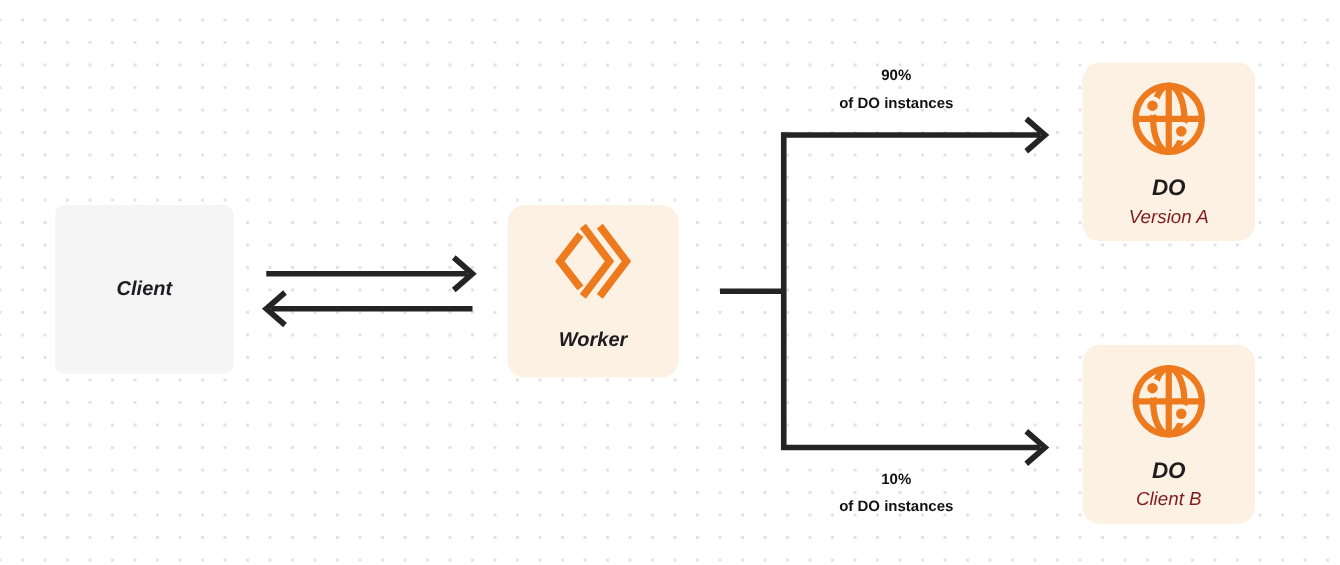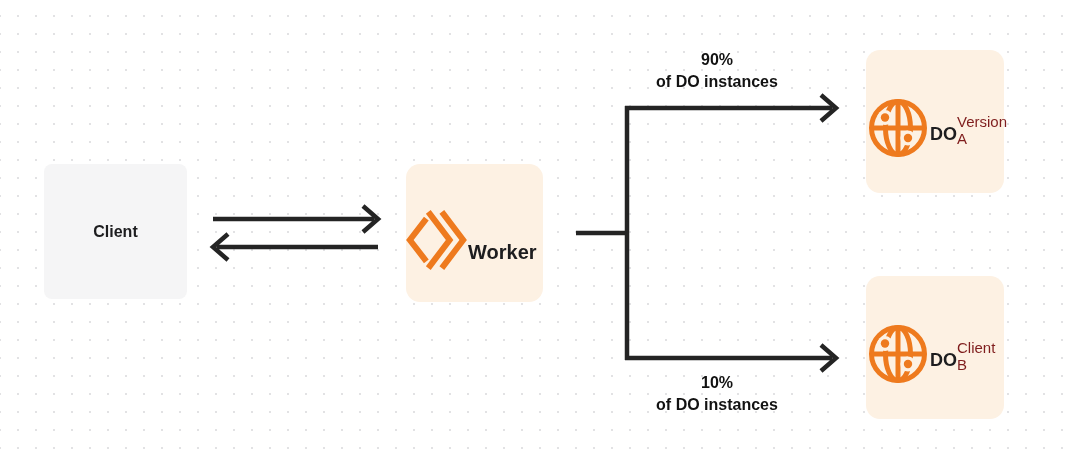--- a/index.html
+++ b/index.html
@@ -8,50 +8,50 @@
     width:1072px;height:452px;
     overflow:hidden;
     font-family:"Liberation Sans","DejaVu Sans",sans-serif;
     background-color:#ffffff;
     background-image:radial-gradient(circle, var(--dot,#e2e2e4) 1.3px, transparent 1.45px);
     background-size:18px 18px;
     background-position:9px 7px;
   }
   svg.connectors{position:absolute;left:0;top:0;pointer-events:none;}
   .edge-line{stroke:var(--arrow,#242424);stroke-width:4.5;fill:none;stroke-linecap:butt;stroke-linejoin:miter;}
-  .node{position:absolute;box-sizing:border-box;display:flex;flex-direction:row;align-items:center;}
+  .node{position:absolute;box-sizing:border-box;display:flex;flex-direction:column;align-items:center;font-style:italic;}
   .node.client{
     left:44px;top:164px;width:143px;height:135px;
     background:var(--client_bg,#f5f5f6);border-radius:8px;
     justify-content:center;
   }
   .node.client .node-label{font-size:16px;font-weight:700;color:var(--ink,#1d1d1f);}
   .node.worker{
     left:406px;top:164px;width:137px;height:138px;
     background:var(--cream,#fdf1e3);border-radius:14px;
     padding:14px 0 0 0;
   }
-  .node.worker .node-label{margin-top:24px;font-size:20px;font-weight:700;color:var(--ink,#1d1d1f);}
+  .node.worker .node-label{margin-top:24px;font-size:16px;font-weight:700;color:var(--ink,#1d1d1f);}
   .node.do{
     width:138px;height:143px;left:866px;
     background:var(--cream,#fdf1e3);border-radius:14px;
     padding:13px 0 0 0;
   }
   .node.do.a{top:50px;}
   .node.do.b{top:276px;}
   .node.do .node-title{margin-top:13px;font-size:18px;font-weight:700;color:var(--ink,#1d1d1f);}
   .node.do .node-subtitle{margin-top:4px;font-size:15px;font-weight:400;color:#7f1d1d;}
   .icon-box{line-height:0;}
   .wicon{stroke:var(--orange,#ee7a1e);stroke-width:6.2;fill:none;stroke-linecap:butt;stroke-linejoin:miter;}
   .gicon-line{stroke:var(--orange,#ee7a1e);stroke-width:5;fill:none;}
   .gicon-halo{fill:var(--cream,#fdf1e3);}
   .gicon-dot{fill:var(--orange,#ee7a1e);}
   .edge-label{
     position:absolute;width:190px;text-align:center;
-    font-size:16px;font-weight:700;color:#121212;line-height:22px;
+    font-size:12px;font-weight:700;color:#121212;line-height:22px;
   }
   .edge-label.top{left:622px;top:49px;}
   .edge-label.bottom{left:622px;top:372px;}
 </style>
 </head>
 <body>
 
 <div class="canvas">
 
   <svg class="connectors" width="1072" height="452" viewBox="0 0 1072 452">

